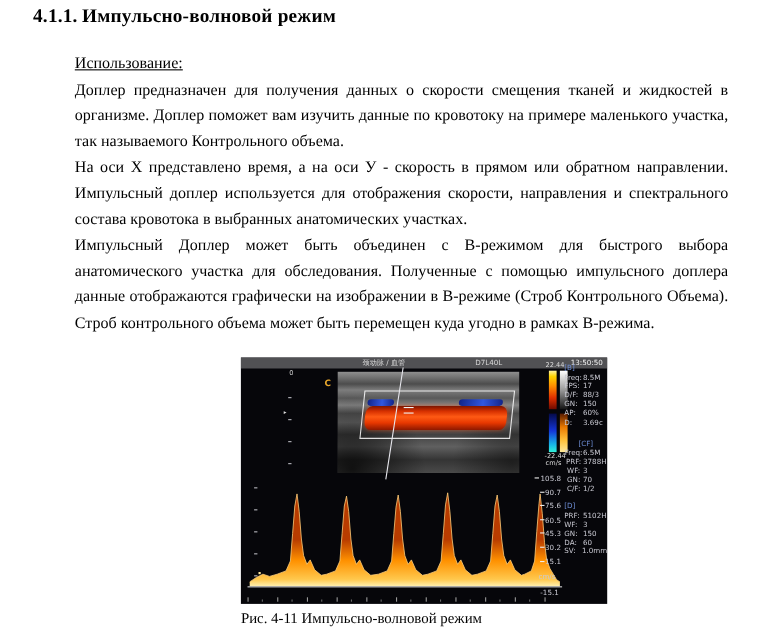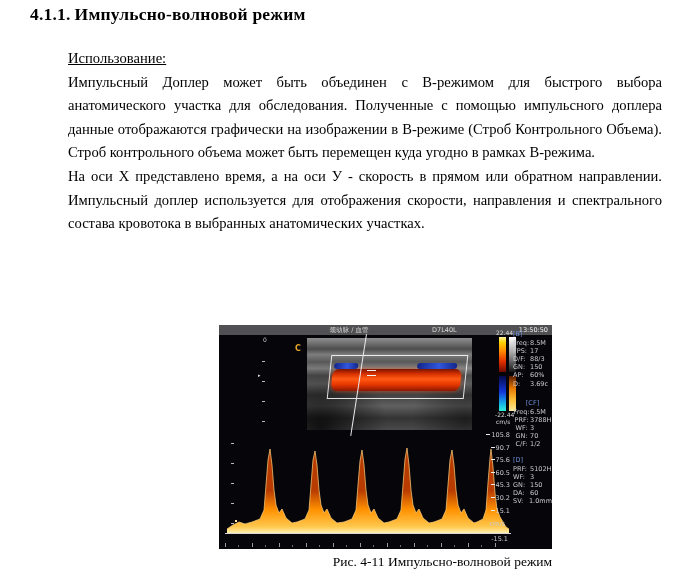--- a/index.html
+++ b/index.html
@@ -7,21 +7,21 @@
   .page{position:relative;width:690px;height:584px;overflow:hidden;background:#fff;}
 
   .heading{position:absolute;left:30px;top:4px;font-size:17.5px;font-weight:bold;letter-spacing:.2px;}
   .heading .hnum{margin-right:4px;}
 
   .bodytext{position:absolute;left:68px;top:47px;width:594px;font-size:14.6px;line-height:23.6px;text-align:justify;}
   .bodytext p{margin:0;}
   .usage span{text-decoration:underline;font-family:Liberation Serif, serif;}
 
   figure{position:absolute;left:187px;top:325px;margin:0;width:333px;padding-left:32px;}
-  figcaption{width:333px;text-align:right;font-size:13.5px;margin-top:5px;white-space:nowrap;}
+  figcaption{width:333px;text-align:left;font-size:13.5px;margin-top:5px;white-space:nowrap;}
 
   .us-screen{position:relative;width:333px;height:224px;background:#06060a;overflow:hidden;
              font-family:"DejaVu Sans",sans-serif;}
   .us-header{position:absolute;top:0;left:0;right:0;height:10px;background:#515154;color:#d9d9d9;
              font-size:6.5px;line-height:10px;}
   .us-exam{position:absolute;left:85px;width:90px;text-align:center;}
   .us-probe{position:absolute;left:213px;}
   .us-time{position:absolute;right:4px;color:#f2f2f2;}
 
   .c-marker{position:absolute;left:76px;top:19px;color:#e8a72c;font-size:8px;font-weight:bold;}
@@ -80,22 +80,23 @@
 <body>
 
 <div class="page">
 
   <div class="heading">
     <span class="hnum">4.1.1.</span><span class="htitle">Импульсно-волновой режим</span>
   </div>
 
   <div class="bodytext">
     <p class="usage"><span>Использование:</span></p>
+    <p>Доплер предназначен для получения данных о скорости смещения тканей и жидкостей в организме. Доплер поможет вам изучить данные по кровотоку на примере маленького участка, так называемого Контрольного объема.</p>
+    <p>На оси X представлено время, а на оси У - скорость в прямом или обратном направлении. Импульсный доплер используется для отображения скорости, направления и спектрального состава кровотока в выбранных анатомических участках.</p>
     <p>Импульсный Доплер может быть объединен с B-режимом для быстрого выбора анатомического участка для обследования. Полученные с помощью импульсного доплера данные отображаются графически на изображении в B-режиме (Строб Контрольного Объема). Строб контрольного объема может быть перемещен куда угодно в рамках B-режима.</p>
-    <p>На оси X представлено время, а на оси У - скорость в прямом или обратном направлении. Импульсный доплер используется для отображения скорости, направления и спектрального состава кровотока в выбранных анатомических участках.</p>
   </div>
 
   <figure>
     <div class="us-screen">
 
       <div class="us-header">
         <span class="us-exam">颈动脉 / 血管</span>
         <span class="us-probe">D7L40L</span>
         <span class="us-time">13:50:50</span>
       </div>

